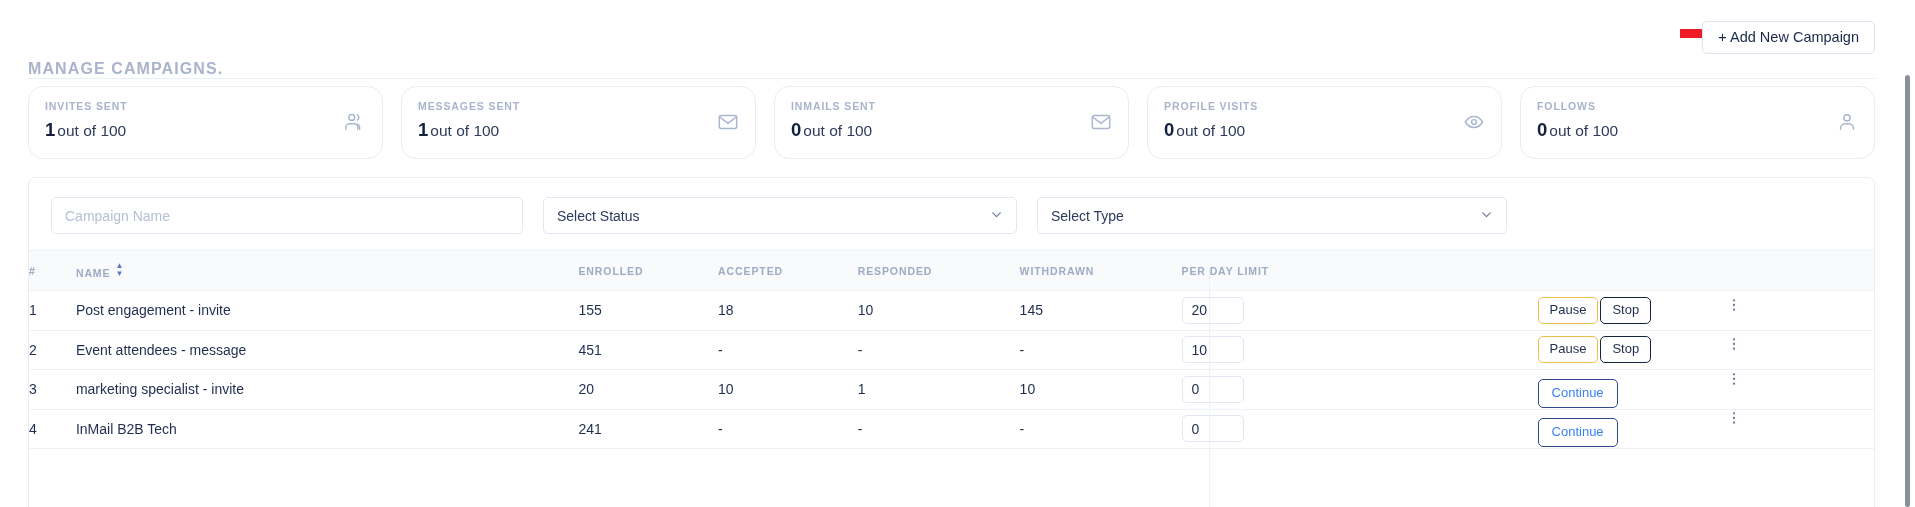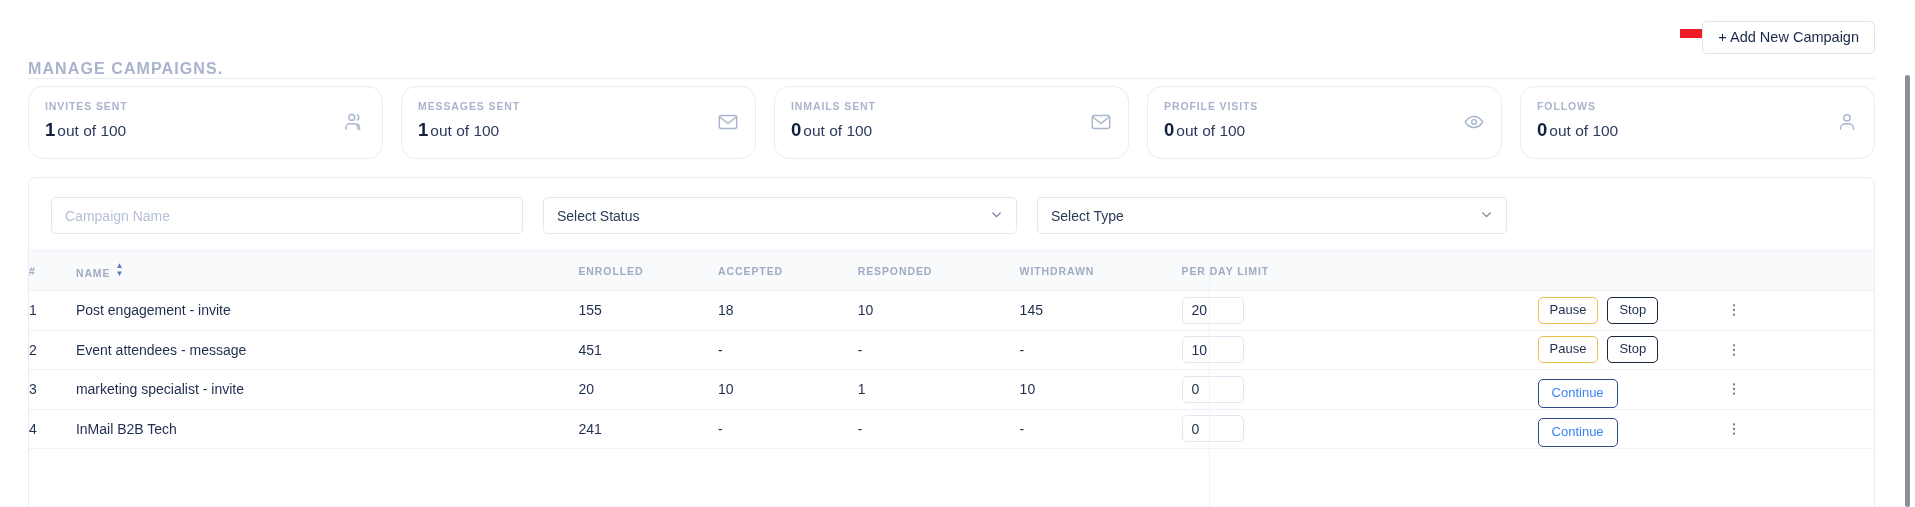--- a/index.html
+++ b/index.html
@@ -223,22 +223,21 @@
     font-family: "Liberation Sans", sans-serif;
     font-size: 14px;
     color: #1f2d4e;
     padding: 0 9px;
     outline: none;
     background: #fff;
   }
 
   .actions {
     display: flex;
-    align-items: center;
-    gap: 9px;
+    gap: 2px;
     padding-left: 88px;
   }
   .btn {
     border-radius: 5px;
     background: #fff;
     font-family: "Liberation Sans", sans-serif;
     font-size: 13px;
     padding: 4px 11px 5px 11px;
     cursor: pointer;
     line-height: 1.25;

